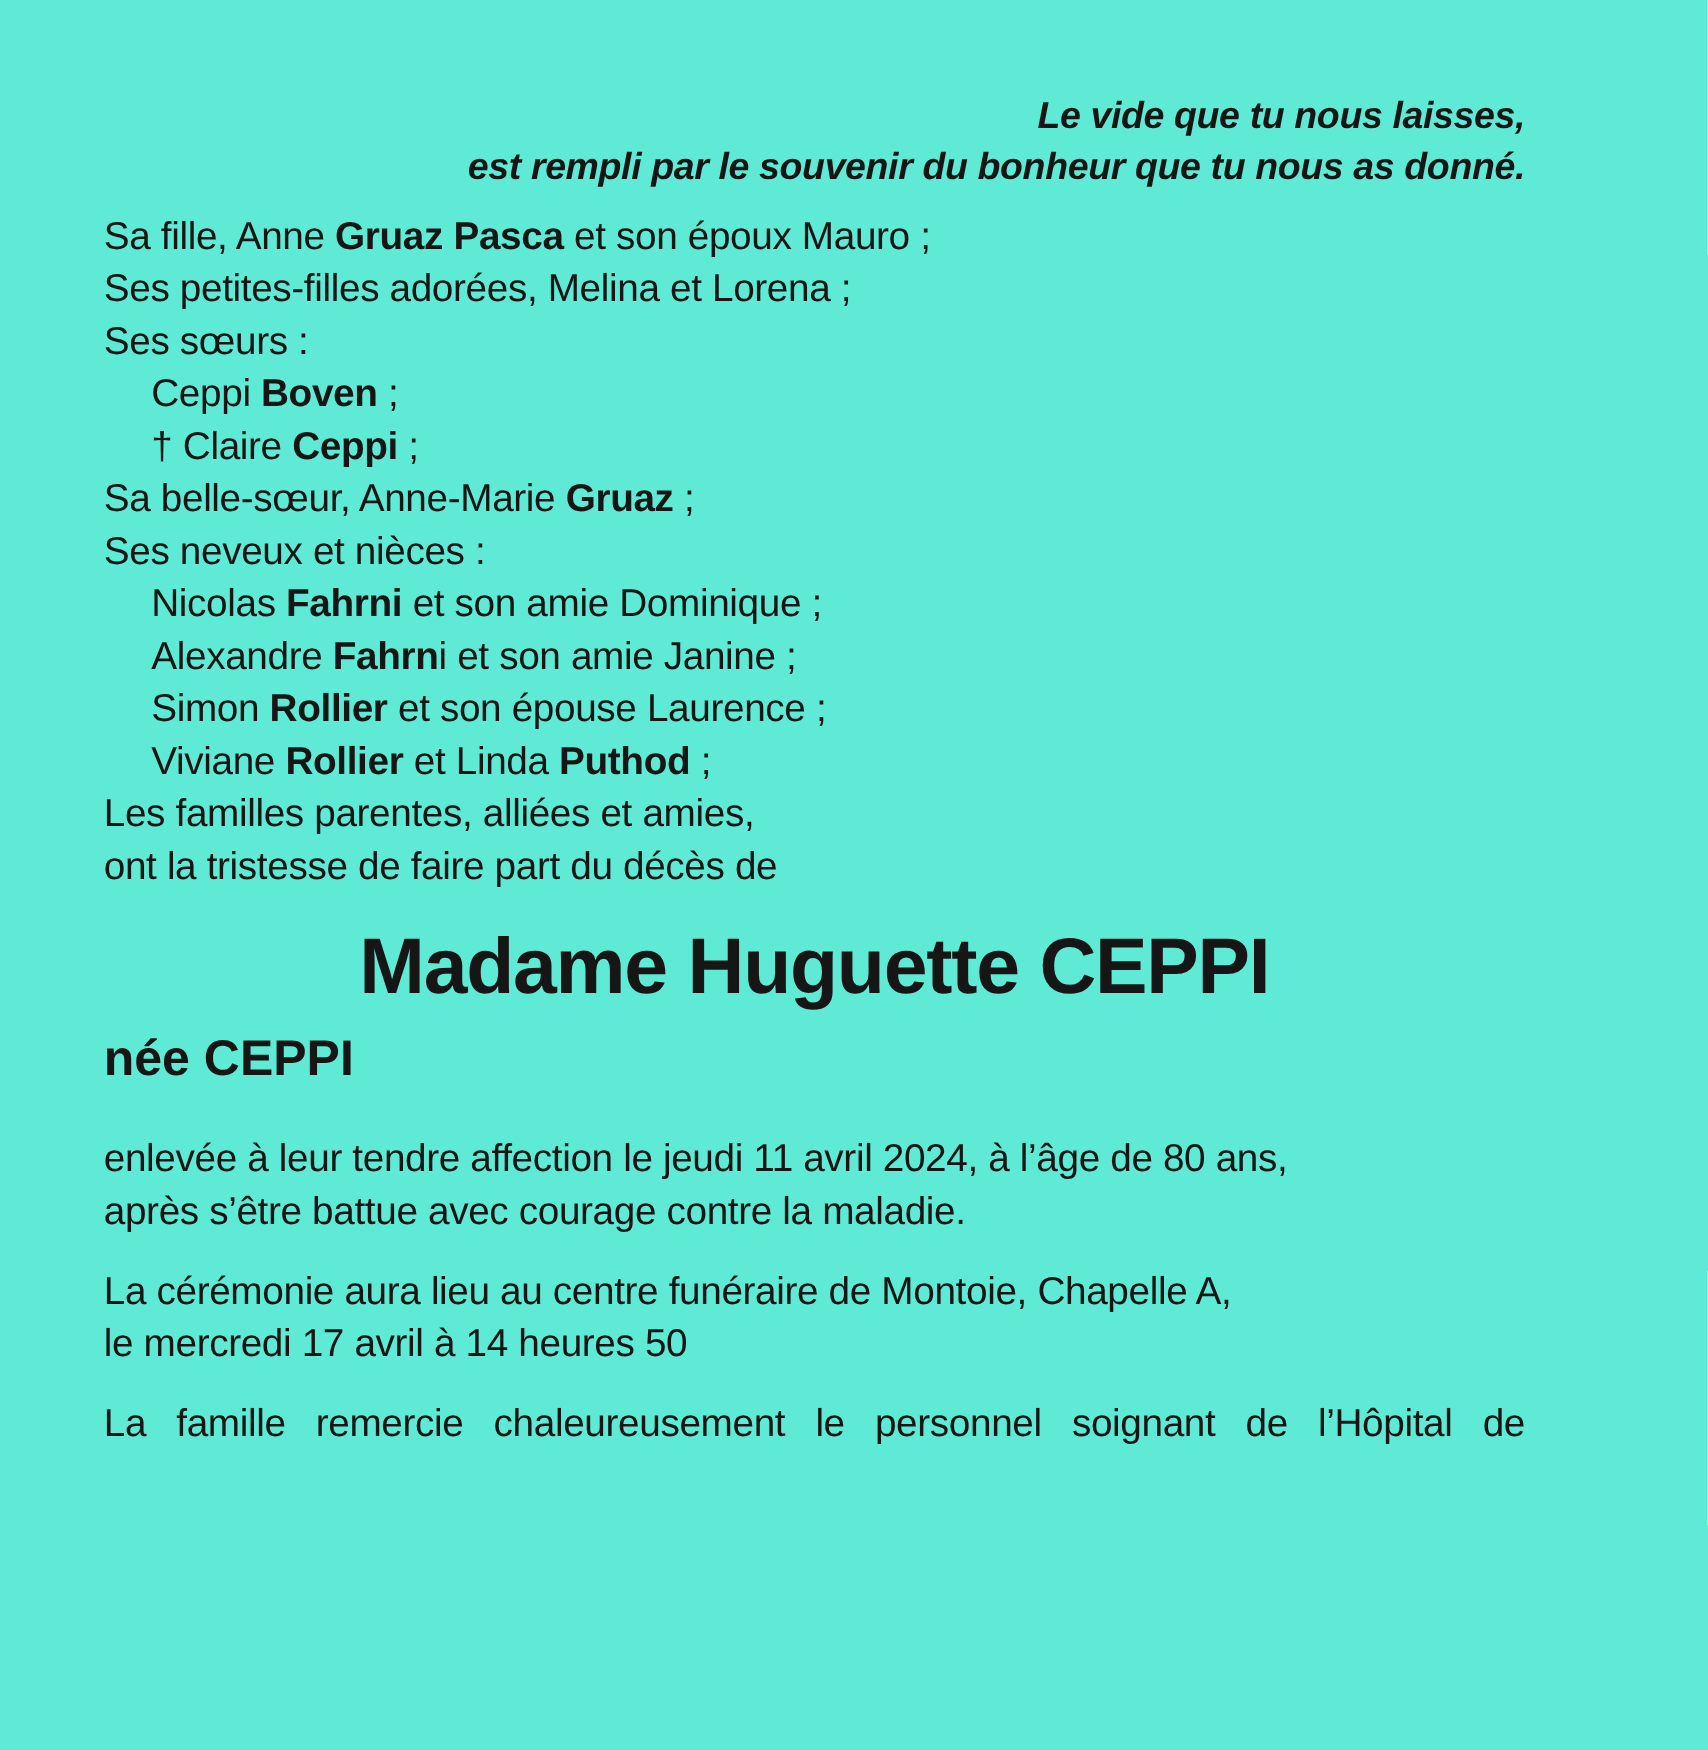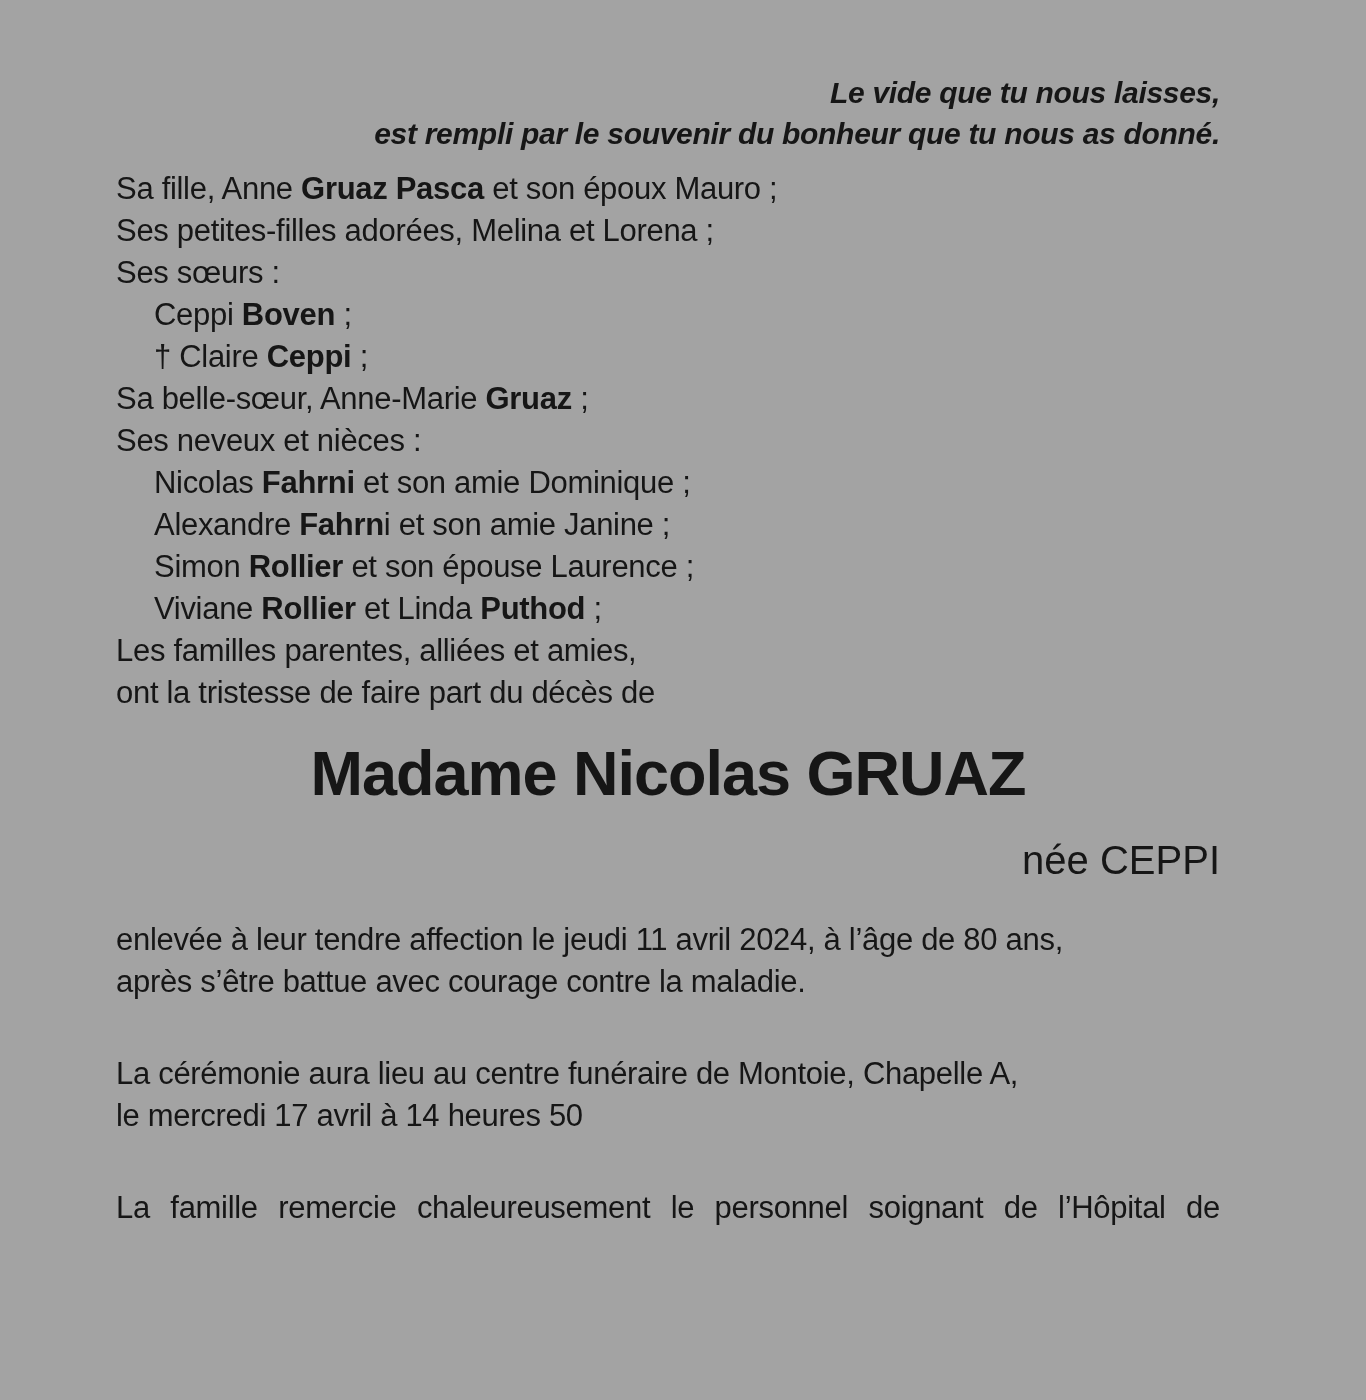--- a/index.html
+++ b/index.html
@@ -12,22 +12,22 @@
     height: 1400px;
     font-family: "Liberation Sans", sans-serif;
     color: #161616;
     -webkit-font-smoothing: antialiased;
     overflow: hidden;
   }
   .sheet {
     box-sizing: border-box;
     width: 1366px;
     height: 1400px;
-    padding: 72px 146px 0 116px;
-    background: #a3a3a3;
+    padding: 72px 146px 0 83px;
+    background: #5eead4;
   }
   
   .epigraph {
     text-align: right;
     font-style: italic;
     font-weight: 600;
     font-size: 30px;
     line-height: 41px;
     letter-spacing: -0.3px;
     margin-bottom: 14px;
@@ -47,31 +47,32 @@
   
   .deceased-title {
     text-align: center;
     font-weight: bold;
     font-size: 63px;
     line-height: 66px;
     letter-spacing: -1px;
     margin-top: 26px;
   }
   .deceased-maiden {
-    text-align: right;
+    text-align: left;
     font-size: 40px;
     line-height: 44px;
-    margin-top: 32px;
+    margin-top: 19px;
+    font-weight: bold;
   }
   
   .para {
     font-size: 31px;
     line-height: 42px;
     letter-spacing: -0.3px;
-    margin-top: 50px;
+    margin-top: 22px;
   }
   .para.first {
     margin-top: 37px;
   }
   .para .line {
     min-height: 42px;
   }
   .para .line.justified {
     text-align: justify;
     text-align-last: justify;
@@ -102,21 +103,21 @@
       <div class="fam-line"><span>Sa belle-sœur, Anne-Marie </span><span class="bold">Gruaz</span><span> ;</span></div>
       <div class="fam-line"><span>Ses neveux et nièces :</span></div>
       <div class="fam-line indent"><span>Nicolas </span><span class="bold">Fahrni</span><span> et son amie Dominique ;</span></div>
       <div class="fam-line indent"><span>Alexandre </span><span class="bold">Fahrn</span><span>i et son amie Janine ;</span></div>
       <div class="fam-line indent"><span>Simon </span><span class="bold">Rollier</span><span> et son épouse Laurence ;</span></div>
       <div class="fam-line indent"><span>Viviane </span><span class="bold">Rollier</span><span> et Linda </span><span class="bold">Puthod</span><span> ;</span></div>
       <div class="fam-line"><span>Les familles parentes, alliées et amies,</span></div>
       <div class="fam-line"><span>ont la tristesse de faire part du décès de</span></div>
     </div>
 
-  <div class="deceased-title">Madame Nicolas GRUAZ</div>
+  <div class="deceased-title">Madame Huguette CEPPI</div>
   <div class="deceased-maiden">née CEPPI</div>
 
   <div class="para first">
     <div class="line">enlevée à leur tendre affection le jeudi 11 avril 2024, à l’âge de 80 ans,</div>
     <div class="line">après s’être battue avec courage contre la maladie.</div>
   </div>
 
   <div class="para">
     <div class="line">La cérémonie aura lieu au centre funéraire de Montoie, Chapelle A,</div>
     <div class="line">le mercredi 17 avril à 14 heures 50</div>

